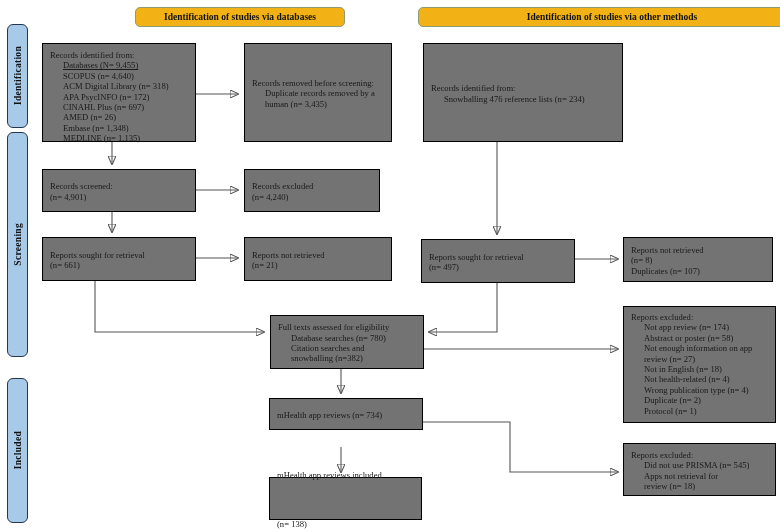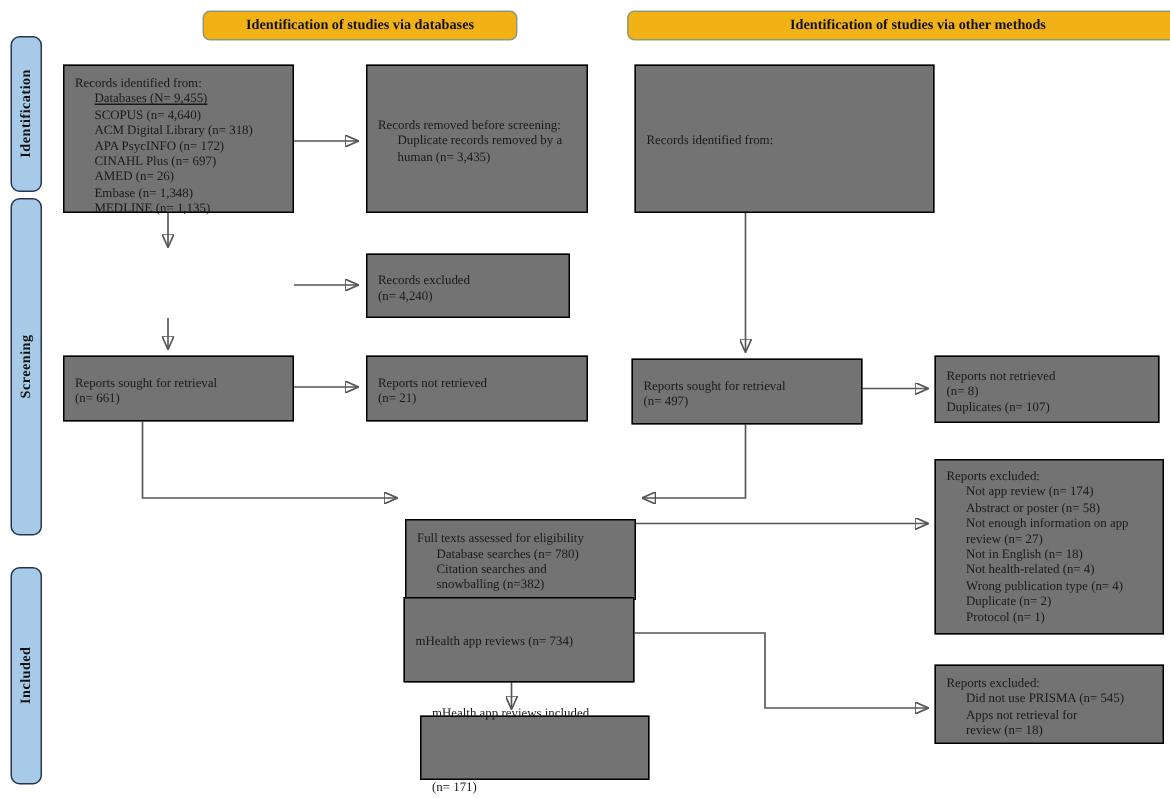--- a/index.html
+++ b/index.html
@@ -93,22 +93,27 @@
   </div>
 
   <div class="box vcenter" style="left:244px;top:43px;width:148px;height:99px;">
     <div class="ln">Records removed before screening:</div>
     <div class="ln i">Duplicate records removed by a</div>
     <div class="ln i">human (n= 3,435)</div>
   </div>
 
   <div class="box vcenter" style="left:423px;top:43px;width:200px;height:99px;">
     <div class="ln">Records identified from:</div>
+    <div class="ln i">Snowballing 476 reference lists (n= 234)</div>
   </div>
 
+  <div class="box vcenter" style="left:42px;top:169px;width:154px;height:43px;">
+    <div class="ln">Records screened:</div>
+    <div class="ln">(n= 4,901)</div>
+  </div>
 
   <div class="box vcenter" style="left:244px;top:169px;width:136px;height:43px;">
     <div class="ln">Records excluded</div>
     <div class="ln">(n= 4,240)</div>
   </div>
 
   <div class="box vcenter" style="left:42px;top:237px;width:154px;height:44px;">
     <div class="ln">Reports sought for retrieval</div>
     <div class="ln">(n= 661)</div>
   </div>
@@ -122,47 +127,47 @@
     <div class="ln">Reports sought for retrieval</div>
     <div class="ln">(n= 497)</div>
   </div>
 
   <div class="box vcenter" style="left:623px;top:237px;width:150px;height:45px;">
     <div class="ln">Reports not retrieved</div>
     <div class="ln">(n= 8)</div>
     <div class="ln">Duplicates (n= 107)</div>
   </div>
 
-  <div class="box vcenter" style="left:270px;top:315px;width:154px;height:54px;margin-top:31px;">
+  <div class="box vcenter" style="left:270px;top:315px;width:154px;height:54px;">
     <div class="ln">Full texts assessed for eligibility</div>
     <div class="ln i">Database searches (n= 780)</div>
     <div class="ln i">Citation searches and</div>
     <div class="ln i">snowballing (n=382)</div>
   </div>
 
   <div class="box" style="left:623px;top:306px;width:153px;height:117px;padding-top:5px;">
     <div class="ln">Reports excluded:</div>
     <div class="ln i">Not app review (n= 174)</div>
     <div class="ln i">Abstract or poster (n= 58)</div>
     <div class="ln i">Not enough information on app</div>
     <div class="ln i">review (n= 27)</div>
     <div class="ln i">Not in English (n= 18)</div>
     <div class="ln i">Not health-related (n= 4)</div>
     <div class="ln i">Wrong publication type (n= 4)</div>
     <div class="ln i">Duplicate (n= 2)</div>
     <div class="ln i">Protocol (n= 1)</div>
   </div>
 
-  <div class="box vcenter" style="left:269px;top:398px;width:154px;height:57px;">
+  <div class="box vcenter" style="left:269px;top:398px;width:154px;height:32px;">
     <div class="ln">mHealth app reviews (n= 734)</div>
   </div>
 
-  <div class="box vcenter" style="left:280px;top:477px;width:153px;height:43px;gap:38px;">
+  <div class="box vcenter" style="left:269px;top:477px;width:153px;height:43px;gap:38px;">
     <div class="ln">mHealth app reviews included</div>
-    <div class="ln">(n= 171)</div>
+    <div class="ln">(n= 138)</div>
   </div>
 
   <div class="box vcenter" style="left:623px;top:443px;width:153px;height:53px;">
     <div class="ln">Reports excluded:</div>
     <div class="ln i">Did not use PRISMA (n= 545)</div>
     <div class="ln i">Apps not retrieval for</div>
     <div class="ln i">review (n= 18)</div>
   </div>
 
 </div>

